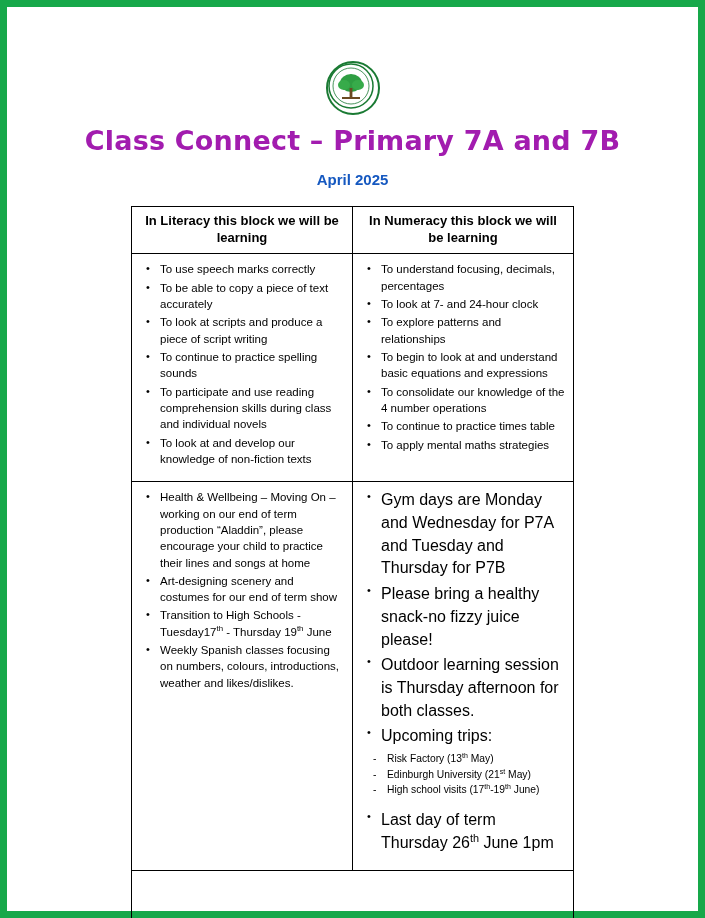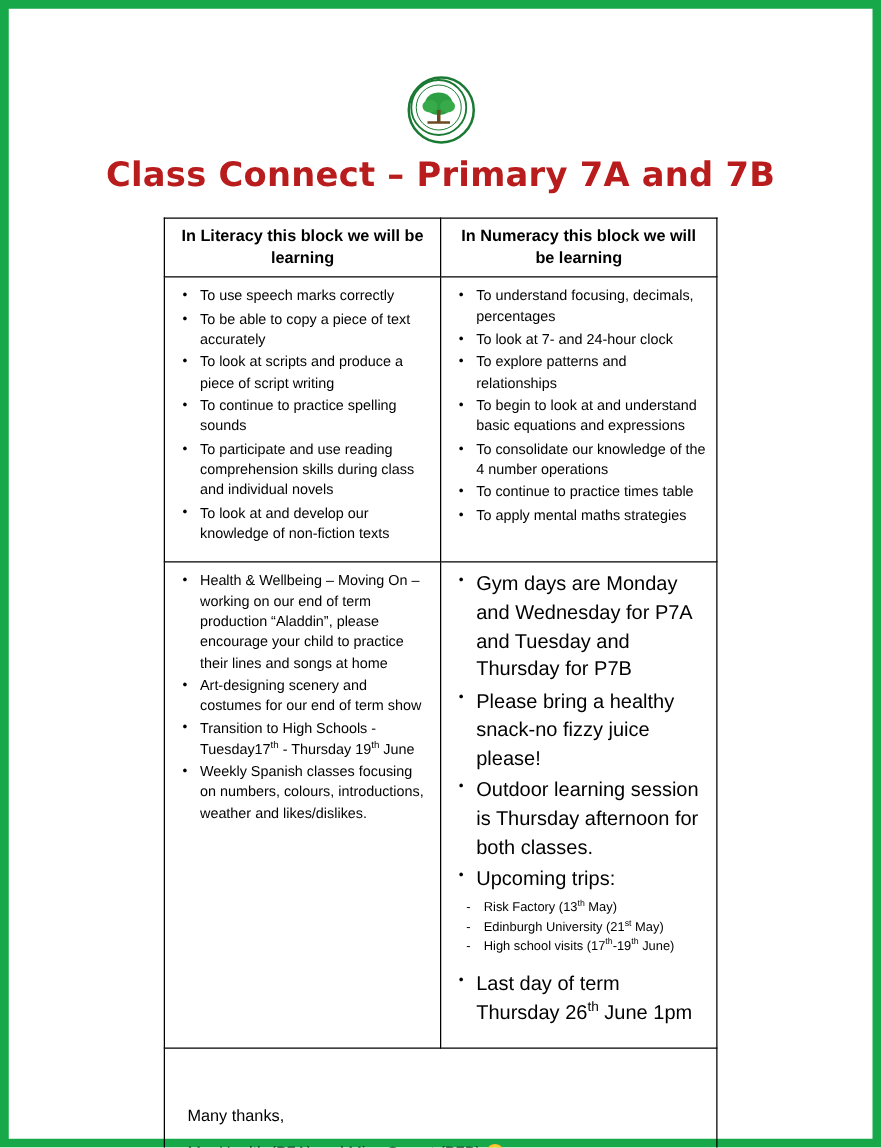--- a/index.html
+++ b/index.html
@@ -39,21 +39,21 @@
     height: 50px;
     border-radius: 50%;
     border: 2px solid #1a7a33;
     background: #ffffff;
     position: relative;
     vertical-align: middle;
   }
   .logo svg { display: block; }
   h1.title {
     font-family: "DejaVu Sans", sans-serif;
-    color: #b91c1c;
+    color: #a21caf;
     font-size: 27px;
     font-weight: bold;
     letter-spacing: 0.2px;
     text-align: center;
     margin: 10px 0 15px 0;
   }
   h2.subtitle {
     color: #1558c0;
     font-size: 15px;
     font-weight: bold;
@@ -149,20 +149,21 @@
           <ellipse cx="23" cy="20" rx="11" ry="9" fill="#2e9e42"></ellipse>
           <ellipse cx="16" cy="22" rx="6" ry="5" fill="#37ab4a"></ellipse>
           <ellipse cx="30" cy="22" rx="6" ry="5" fill="#37ab4a"></ellipse>
           <rect x="21.6" y="25" width="2.8" height="10" fill="#6b4a22"></rect>
           <path d="M14 35 h18" stroke="#6b4a22" stroke-width="2" fill="none"></path>
         </svg>
       </span>
     </div>
 
     <h1 class="title">Class Connect – Primary 7A and 7B</h1>
+    <h2 class="subtitle">April 2025</h2>
 
     <table class="grid">
       <tbody>
           <tr>
         <td style="width:50%;">
           <div class="hdr">In Literacy this block we will be learning</div>
         </td>
         <td style="width:50%;">
           <div class="hdr">In Numeracy this block we will be learning</div>
         </td>

